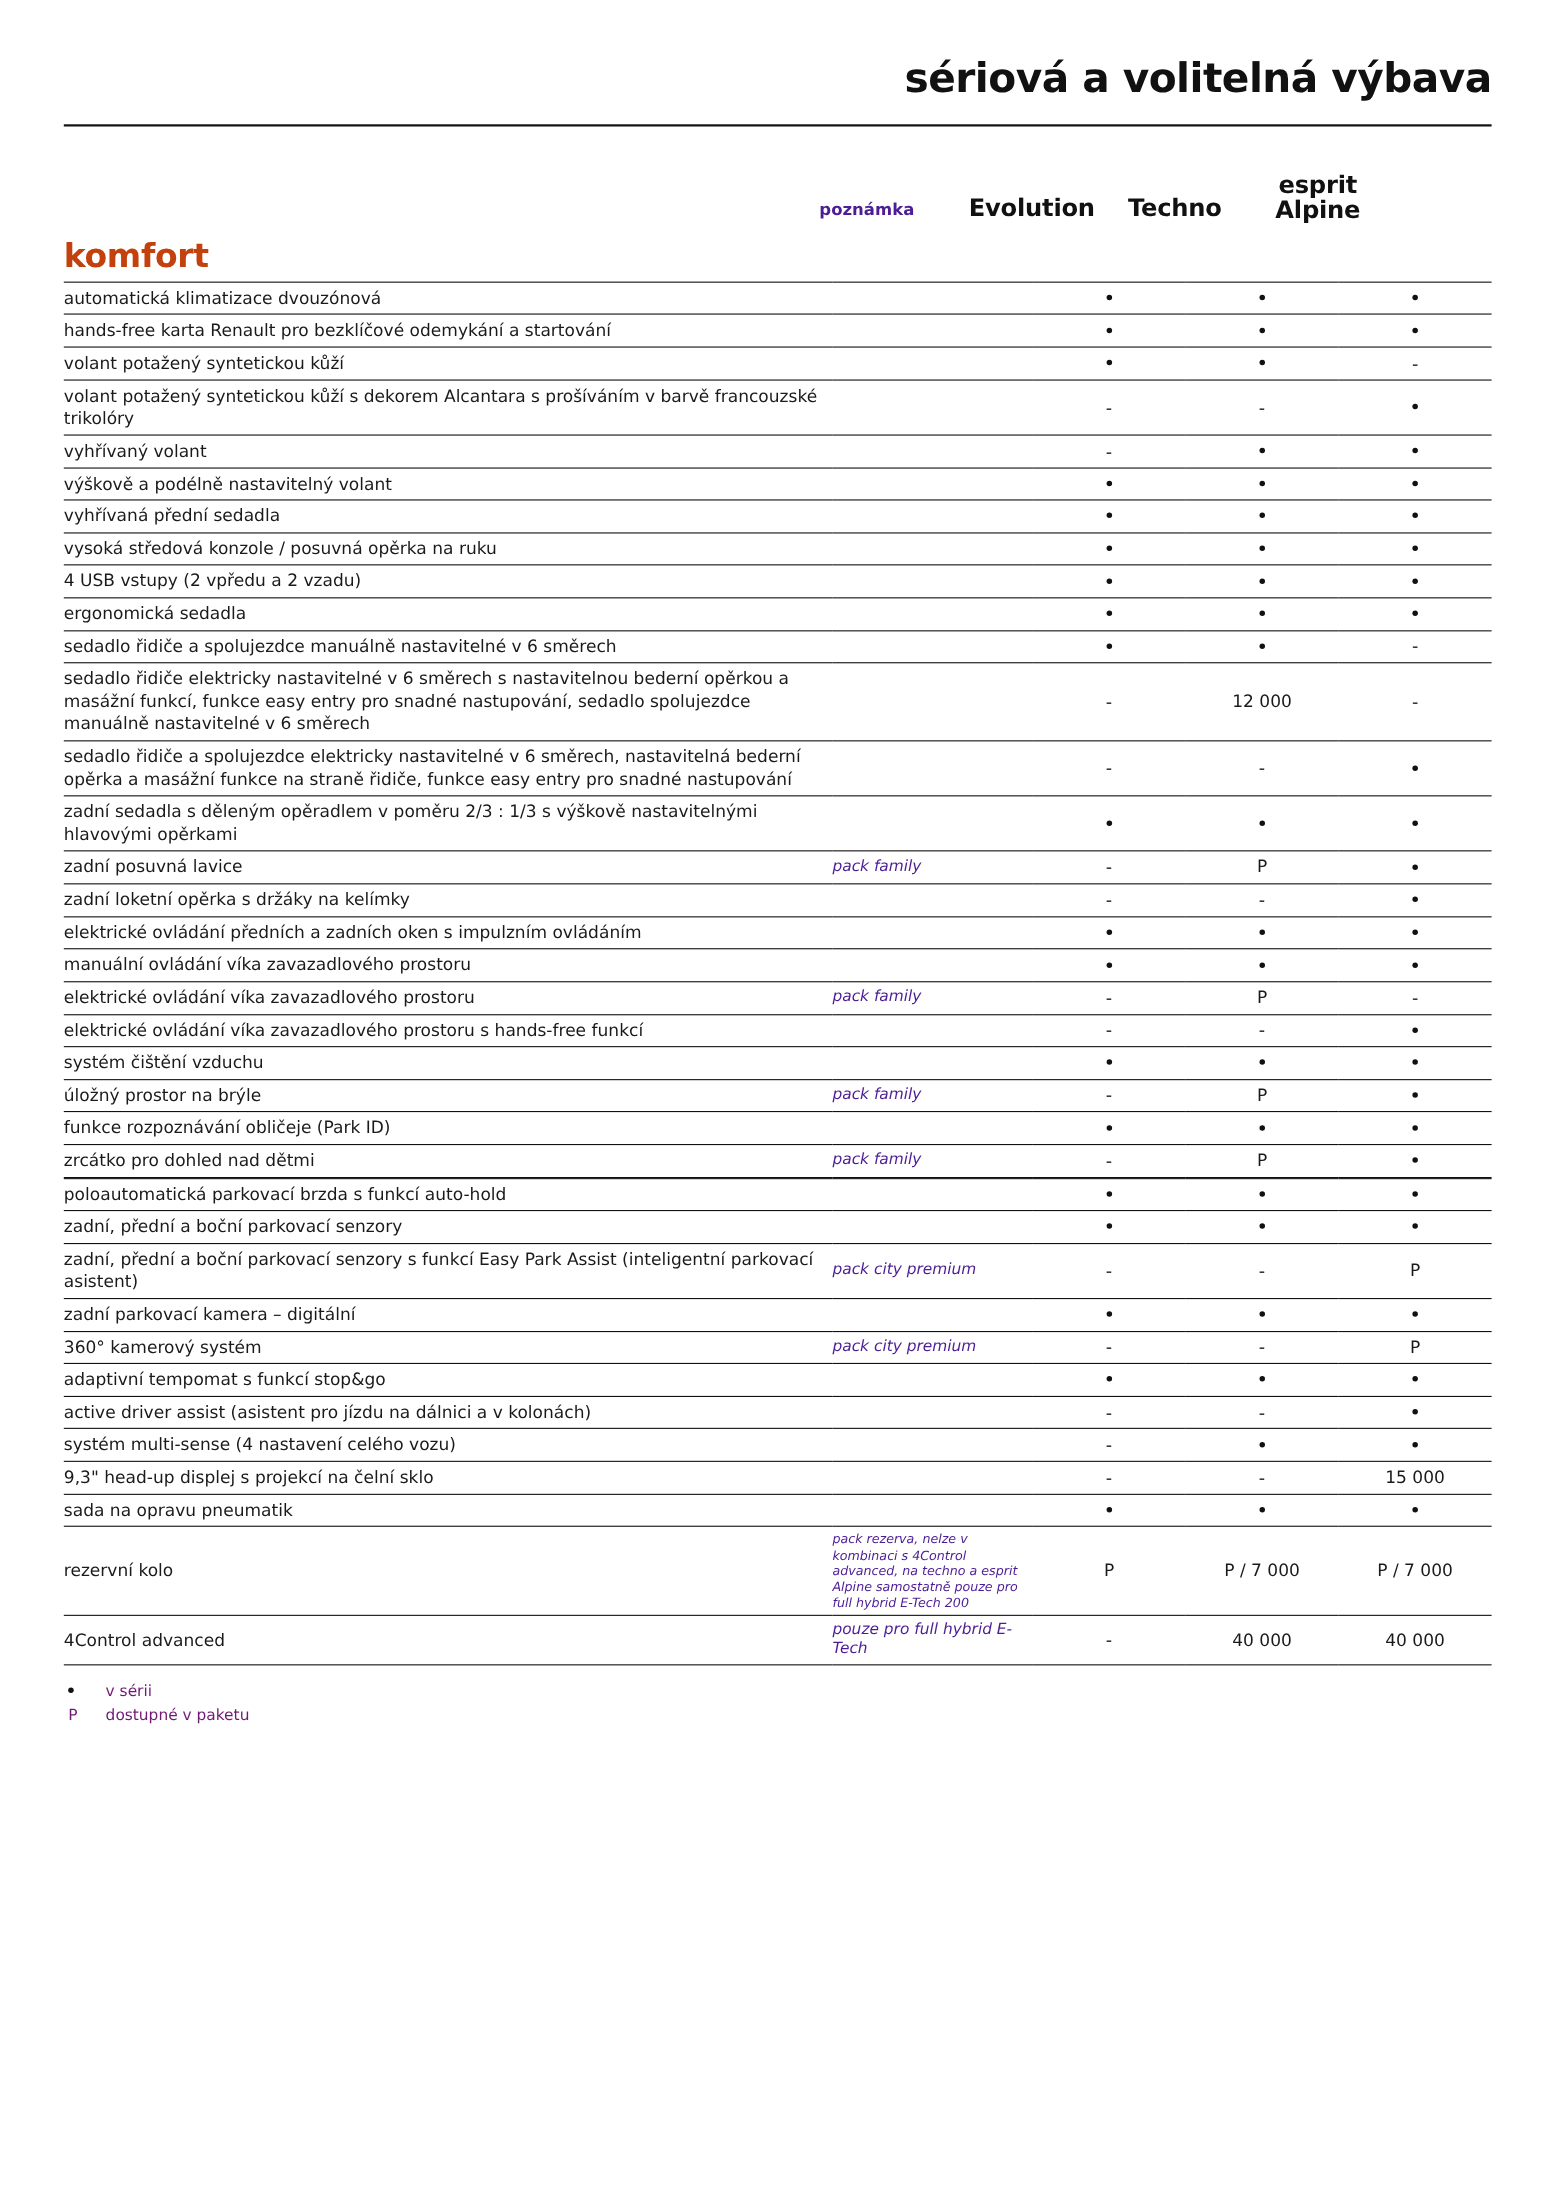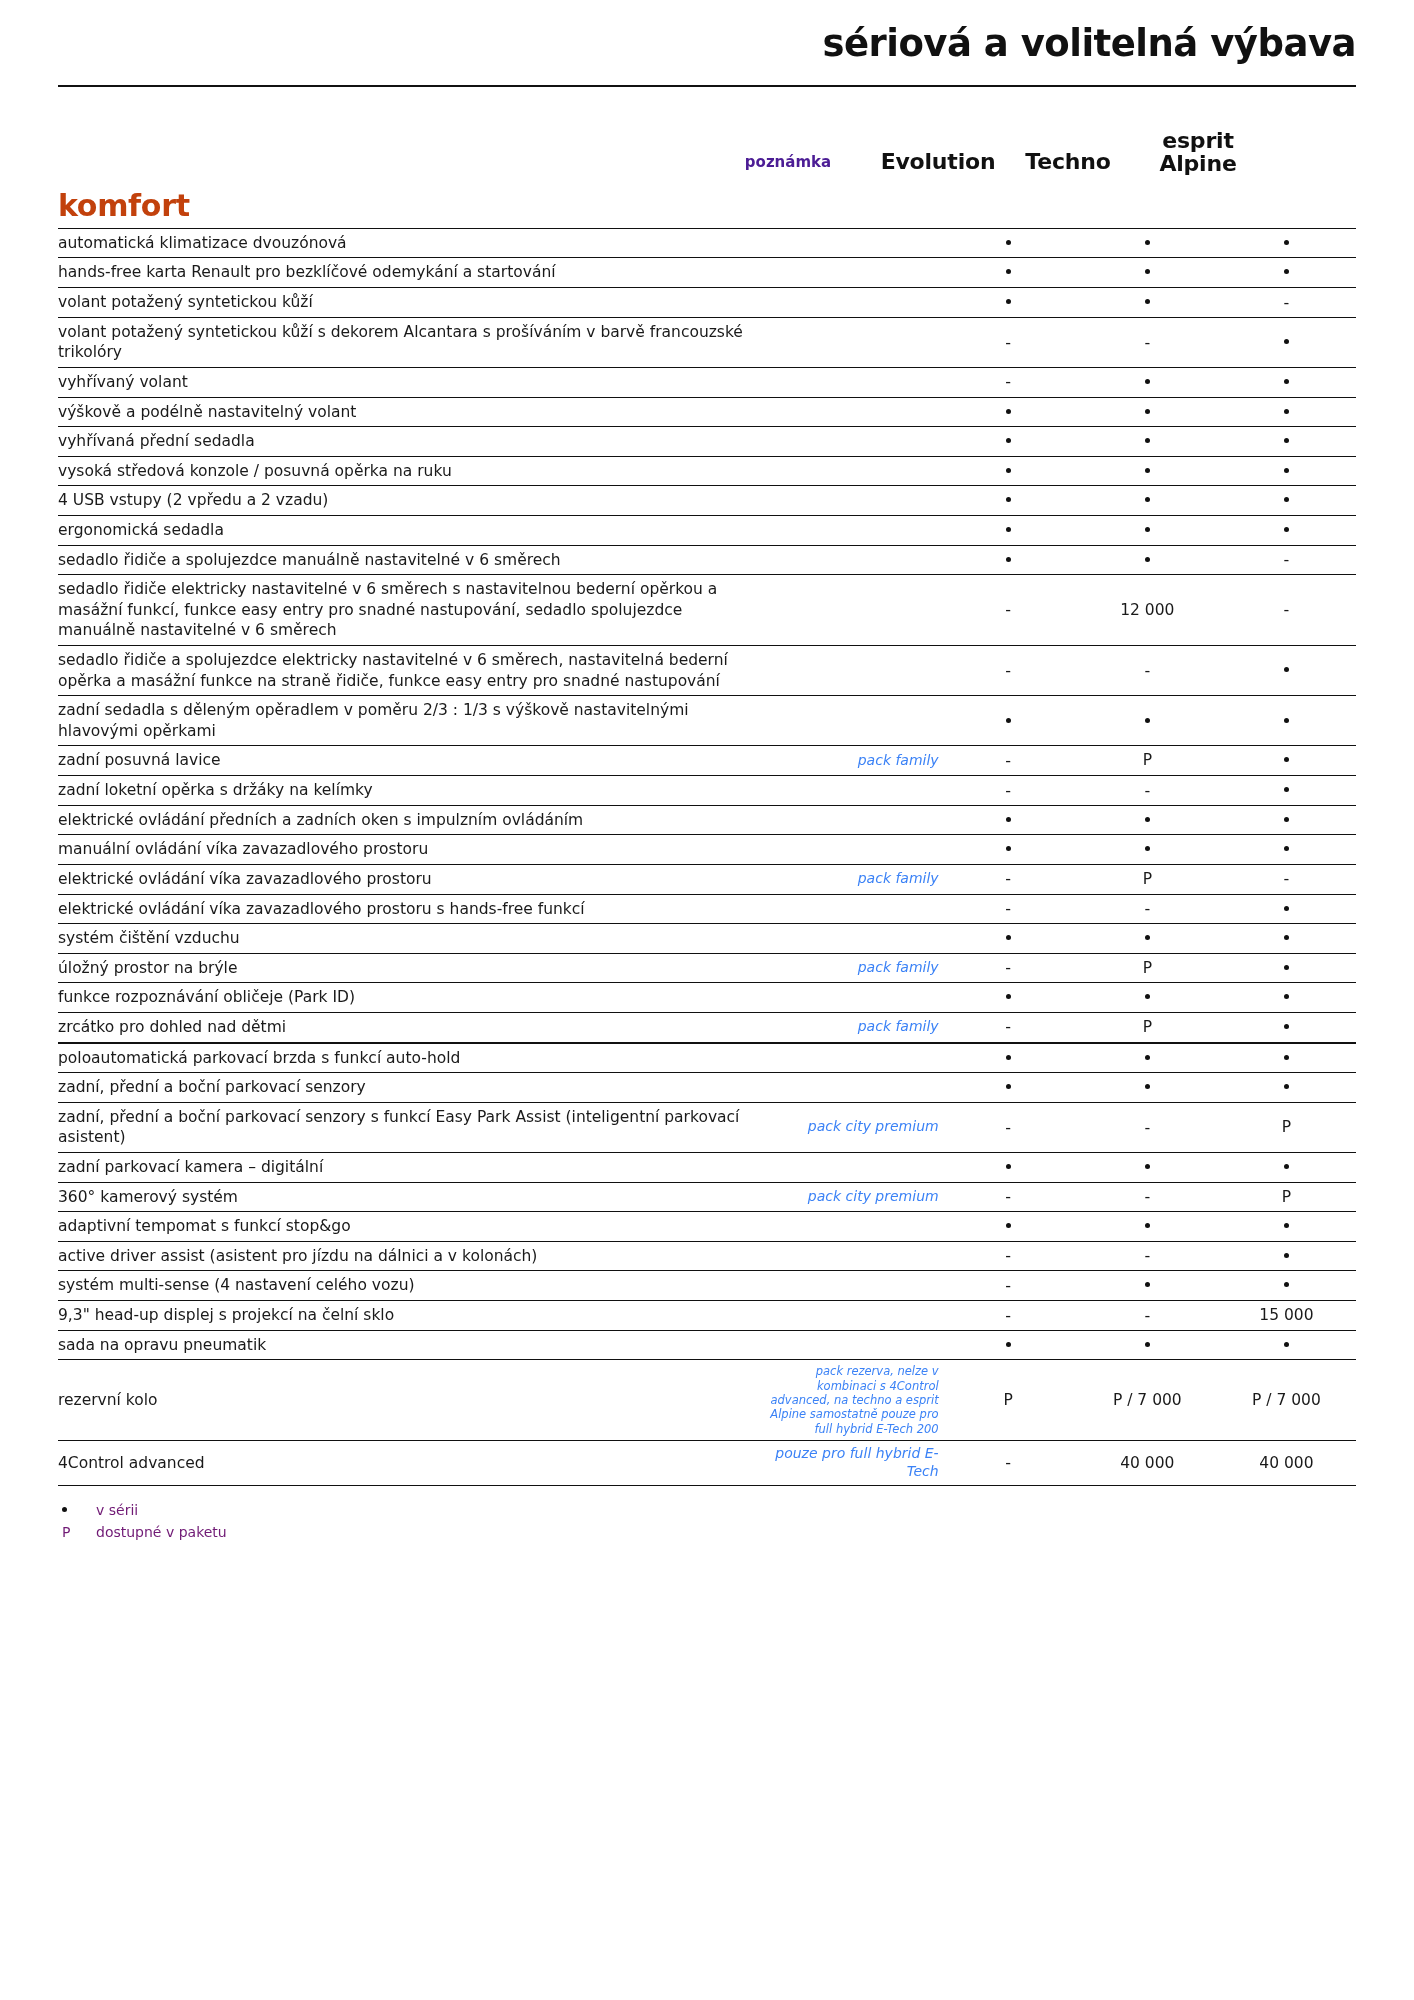--- a/index.html
+++ b/index.html
@@ -8,21 +8,21 @@
     height:2000px;
     font-family:"DejaVu Sans","Liberation Sans",sans-serif;
     color:#1a1a1a;
     -webkit-font-smoothing:antialiased;
   }
   .page{
     position:relative;
     width:1414px;
     height:1992px;
     box-sizing:border-box;
-    padding:24px 58px 0 58px;
+    padding:52px 58px 0 58px;
   }
 
   
   .doc-header{
     text-align:right;
     padding-bottom:10px;
   }
   .doc-title{
     font-family:"DejaVu Sans","Liberation Sans",sans-serif;
     font-size:37px;
@@ -94,25 +94,25 @@
     font-size:15.5px;
     line-height:1.33;
     color:#1a1a1a;
   }
   td.c-feature{
     width:645px;
     padding-right:8px;
   }
   td.c-note{
     width:170px;
-    text-align:right;
+    text-align:left;
     font-style:italic;
     font-size:14px;
     line-height:1.28;
-    color:#3b82f6;
+    color:#4c1d95;
     margin-top:46px;
   }
   td.c-note.small{
     font-size:11.5px;
     line-height:1.25;
   }
   td.c-val{
     width:130px;
     text-align:center;
     font-size:15.5px;

